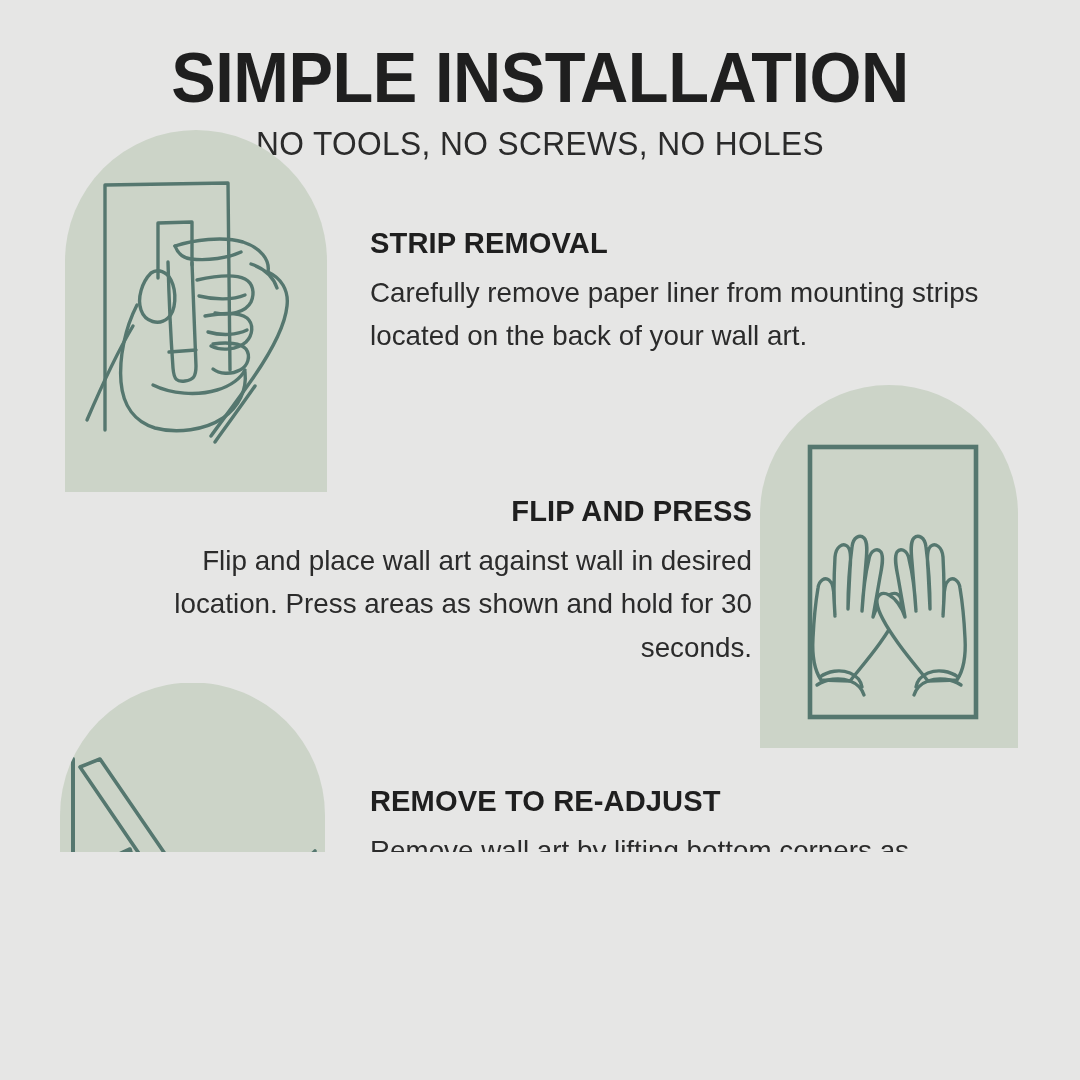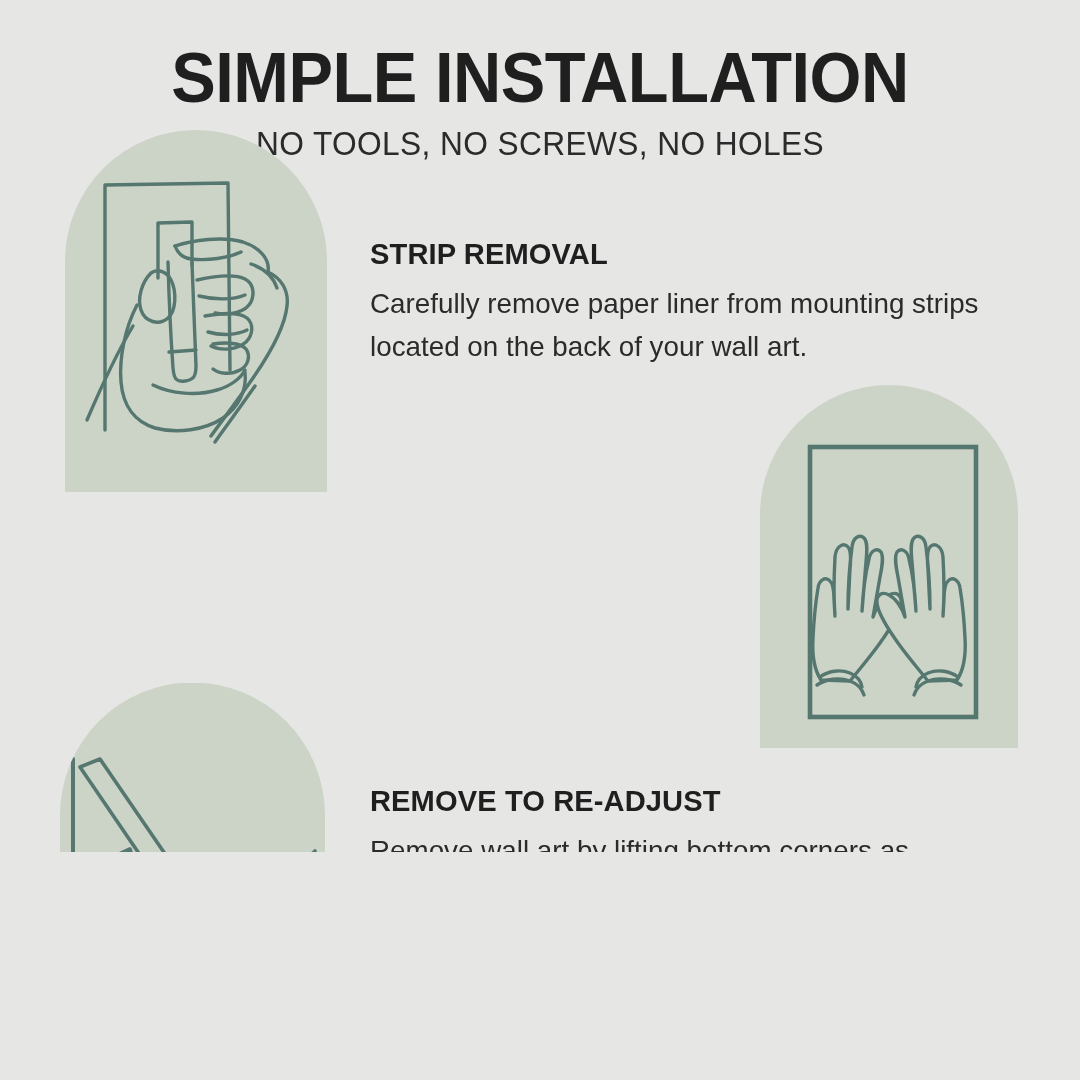--- a/index.html
+++ b/index.html
@@ -84,21 +84,21 @@
     line-height: 1.52;
     color: #2b2b2b;
     margin: 0;
     transform: scaleX(0.975);
   }
   .step-head.left  { transform-origin: 0% 50%; }
   .step-body.left  { transform-origin: 0% 50%; }
   .step-head.right { transform-origin: 100% 50%; }
   .step-body.right { transform-origin: 100% 50%; }
 
-  #step-1-text { left: 370px; top: 228px; width: 640px; text-align: left; margin-top: 11px; }
+  #step-1-text { left: 370px; top: 228px; width: 640px; text-align: left; }
   #step-2-text { left: 112px; top: 496px; width: 640px; text-align: right; }
   #step-3-text { left: 370px; top: 786px; width: 645px; text-align: left; }
 </style>
 </head>
 <body>
 
 <div id="page">
 
   <div class="title">SIMPLE INSTALLATION</div>
 
@@ -163,20 +163,24 @@
         <path d="M150,312 C160,298 176,276 190,256"></path>
       </g>
     </svg>
   </div>
 
   <div class="step-text" id="step-1-text">
     <div class="step-head left">STRIP REMOVAL</div>
     <div class="step-body left">Carefully remove paper liner from mounting strips located on the back of your wall art.</div>
   </div>
 
+  <div class="step-text" id="step-2-text">
+    <div class="step-head right">FLIP AND PRESS</div>
+    <div class="step-body right">Flip and place wall art against wall in desired location. Press areas as shown and hold for 30 seconds.</div>
+  </div>
 
   <div class="panel" id="panel-2">
     <svg width="258" height="363" viewBox="0 0 258 363">
       <defs>
         <clipPath id="arch2">
           <path d="M0,363 L0,129 A129,129 0 0 1 258,129 L258,363 Z"></path>
         </clipPath>
       </defs>
       <path d="M0,363 L0,129 A129,129 0 0 1 258,129 L258,363 Z" fill="#ccd4c8"></path>
       <g clip-path="url(#arch2)" fill="none" stroke="#55776f" stroke-width="4.6" stroke-linecap="square" stroke-linejoin="miter">

